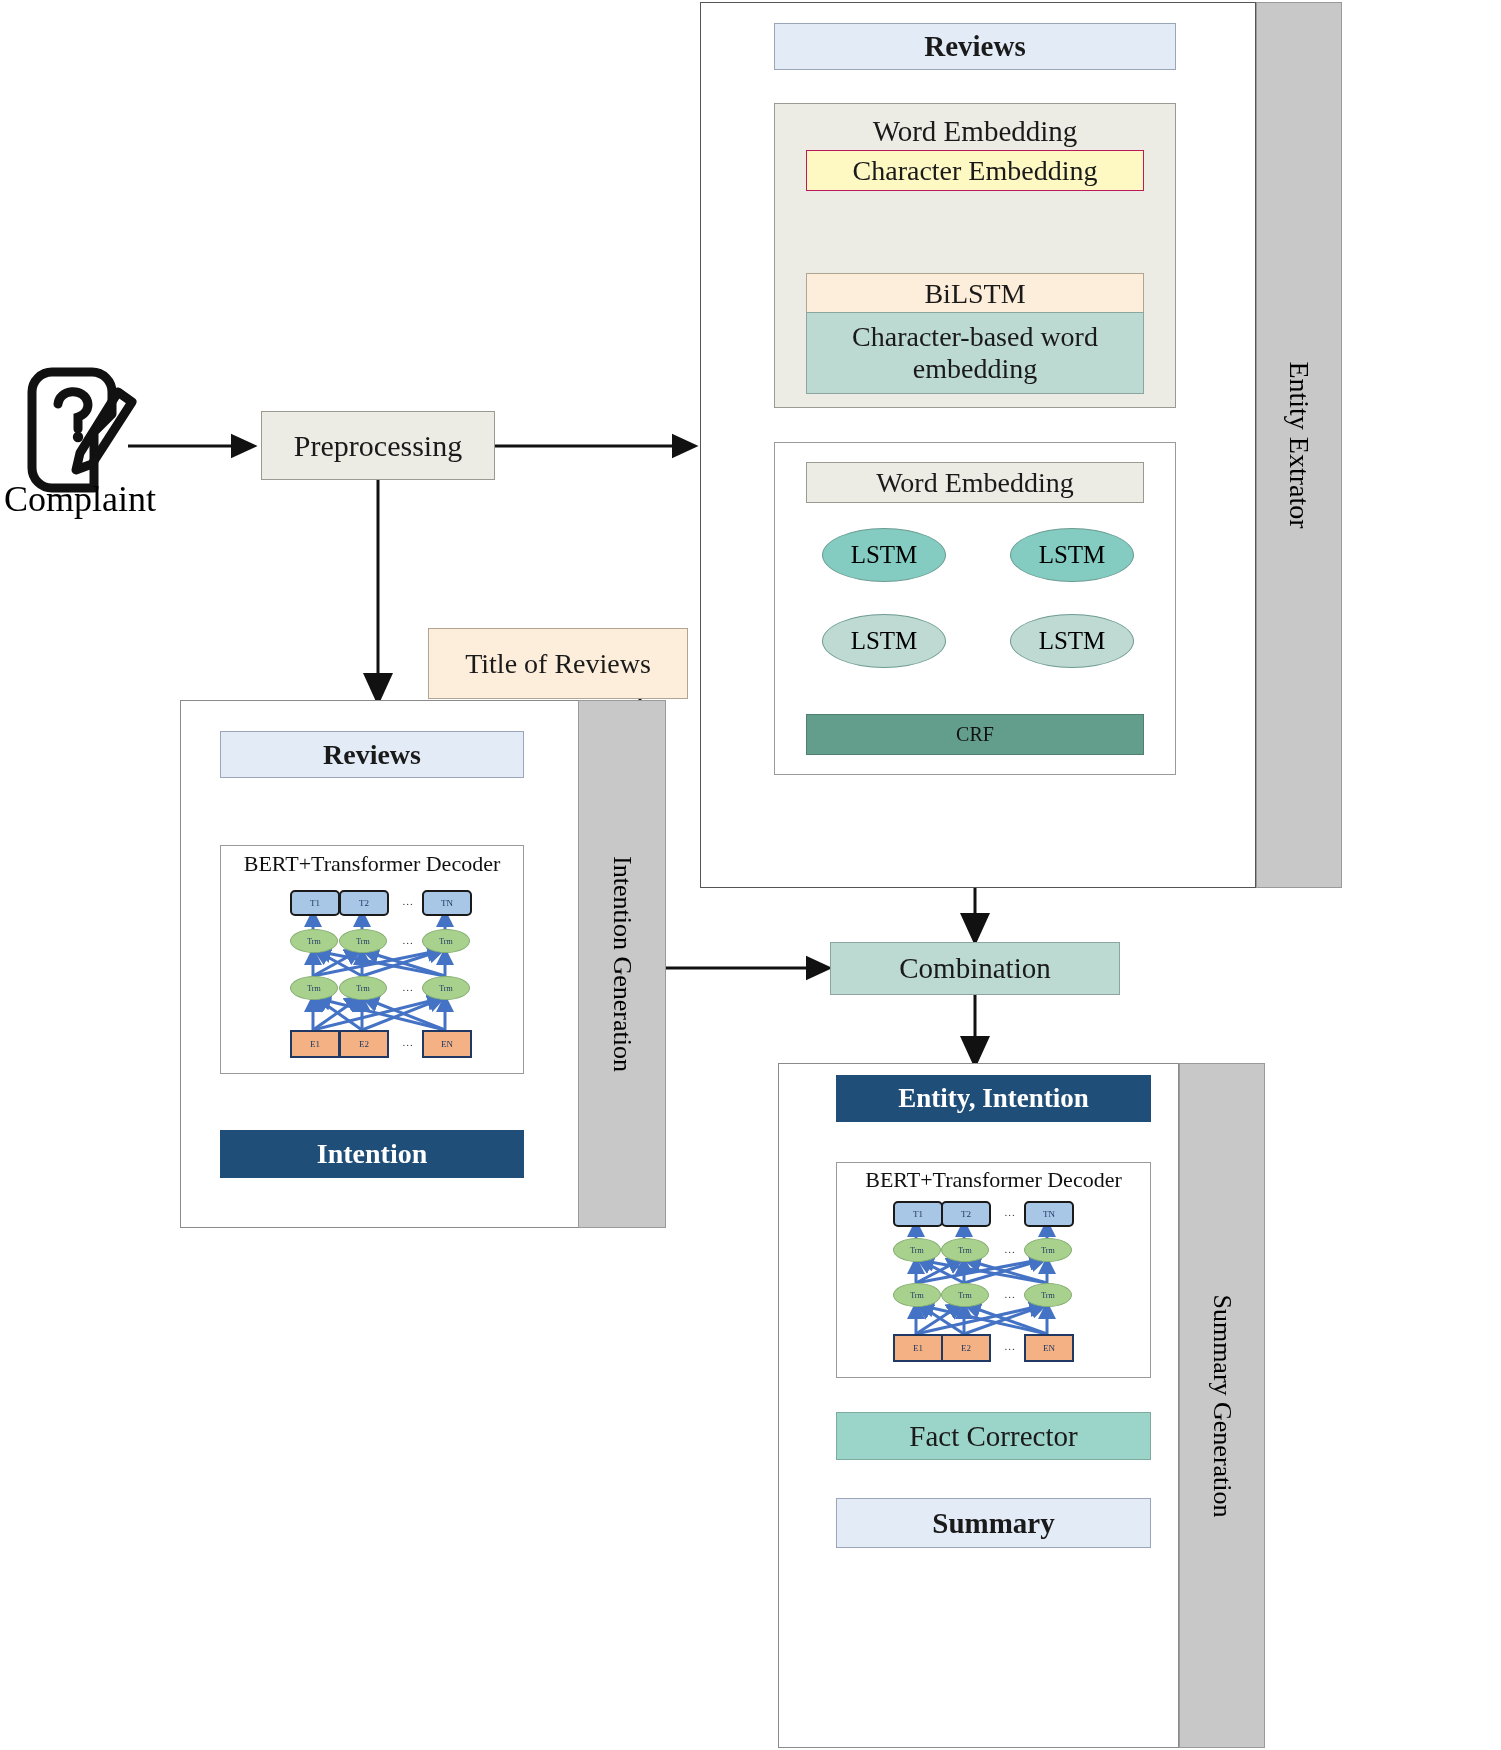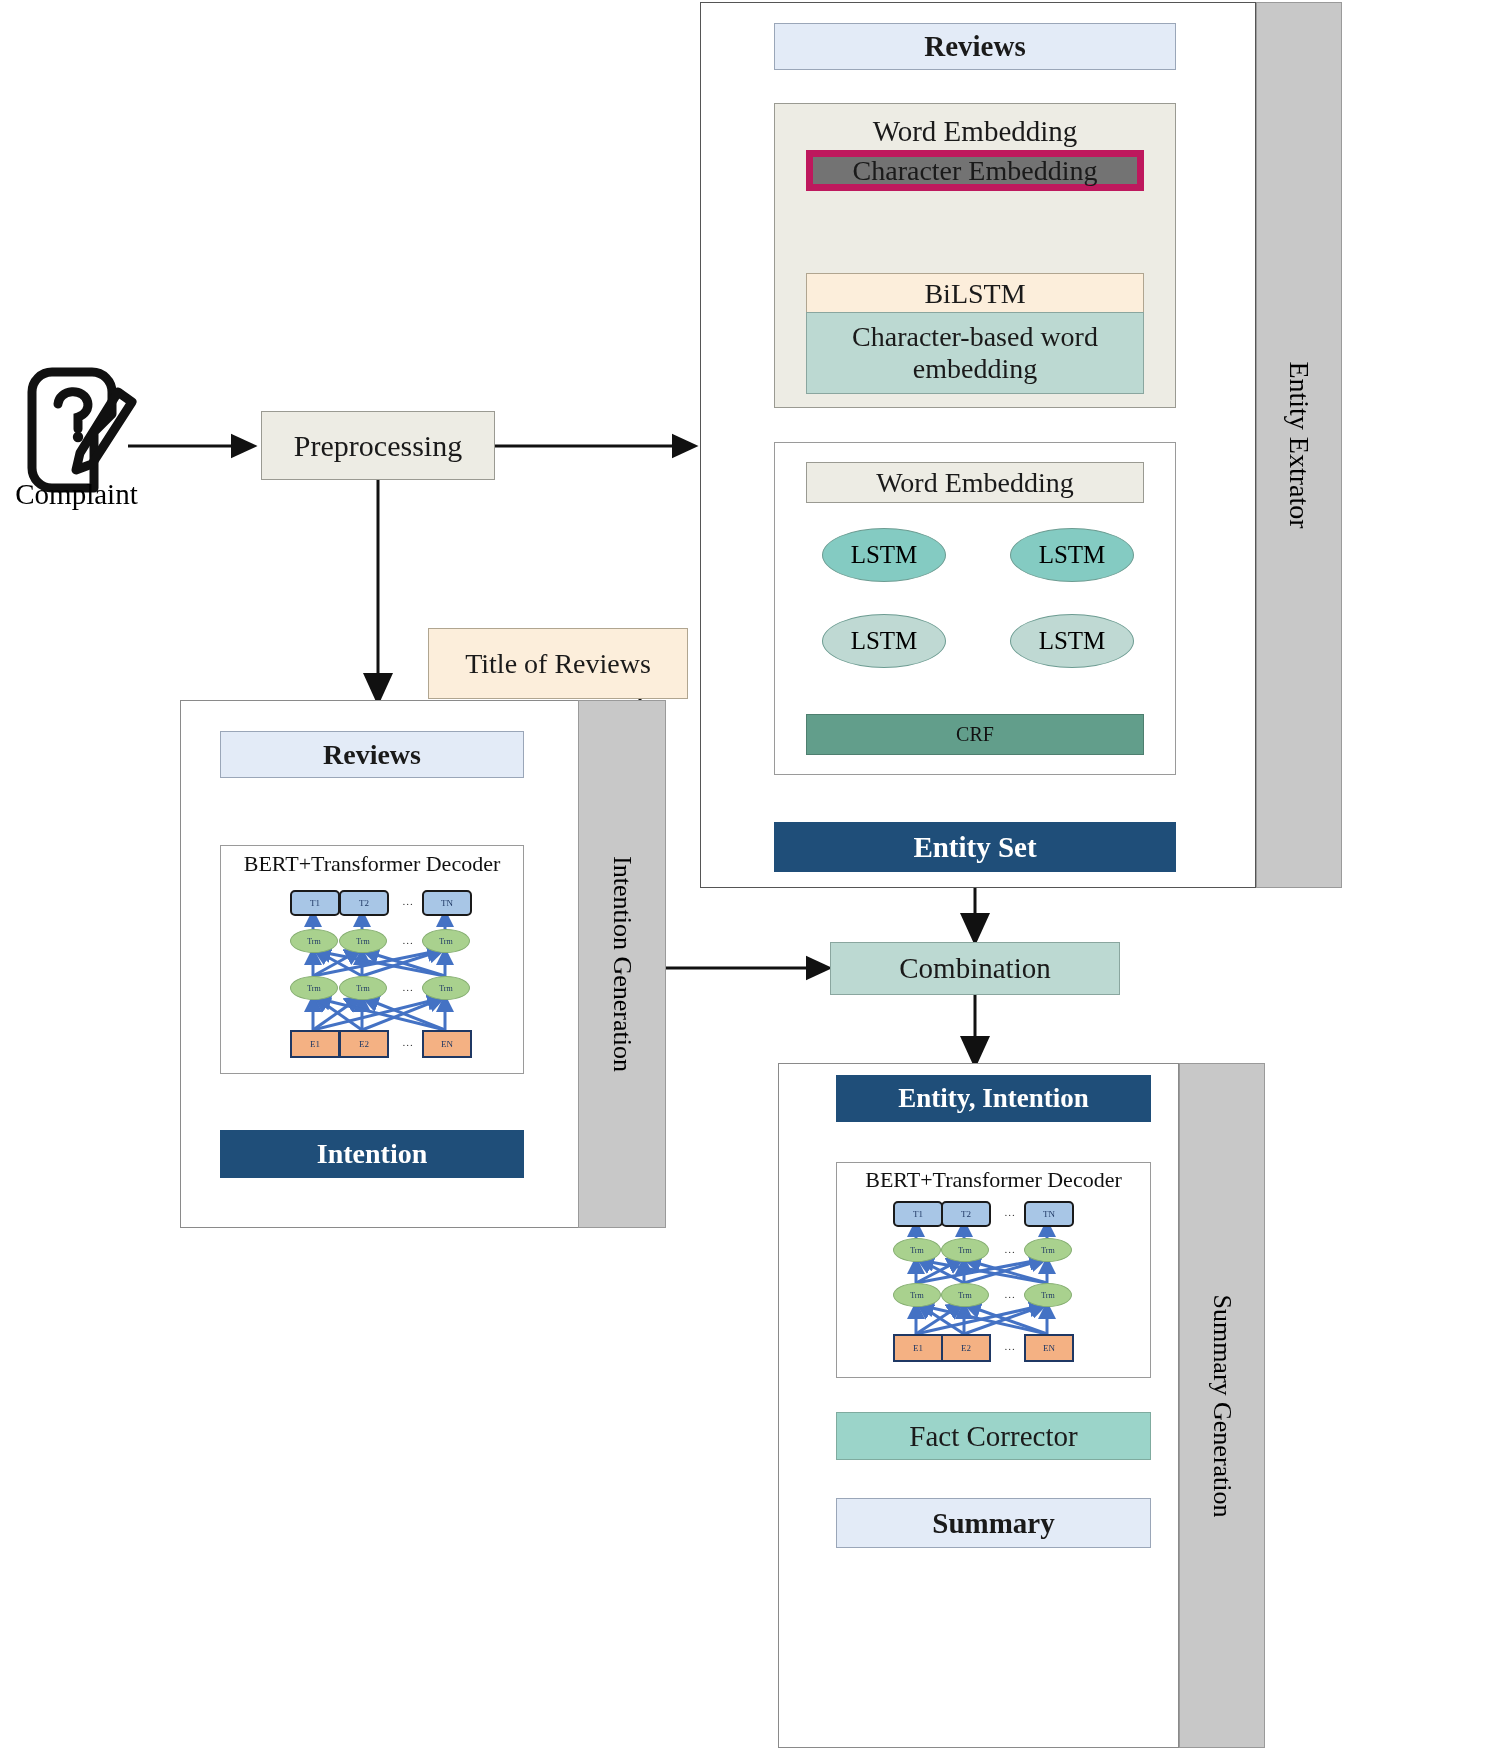--- a/index.html
+++ b/index.html
@@ -9,21 +9,21 @@
   
   .box{position:absolute;box-sizing:border-box;display:flex;align-items:center;
        justify-content:center;text-align:center;border:1px solid #888;
        font-family:"Liberation Serif", serif;color:#1a1a1a;}
   .plain{border:1px solid #9a9a9a;background:#fff;}
   .noborder{border:none;}
 
   
   .c-blue{background:#e3ebf7;border:1px solid #9aa6b8;}
   .c-beige{background:#edece4;border:1px solid #9a9a92;}
-  .c-pink{background:#737373;border:7px solid #be185d;}
+  .c-pink{background:#fef9c3;border:1px solid #be185d;}
   .c-cream{background:#fceedb;border:1px solid #b0a590;margin-top:36px;}
   .c-teal{background:#bcd9d2;border:1px solid #8aa69f;}
   .c-teal2{background:#9bd4c9;border:1px solid #7fab9f;}
   .c-green{background:#629e8b;border:1px solid #4e7f6f;color:#111;}
   .c-navy{background:#1f4e79;border:1px solid #1f4e79;color:#ffffff;}
 
   .bold{font-weight:bold;}
 
   
   .vlabel{position:absolute;background:#c8c8c8;border:1px solid #9a9a9a;box-sizing:border-box;}
@@ -130,21 +130,21 @@
 
   <svg class="svgroot">
     <g transform="translate(18,370)">
       <path d="M14,22 a20,20 0 0 1 20,-20 h40 a20,20 0 0 1 20,20 v22
                l-18,18 v56 h-42 a20,20 0 0 1 -20,-20 z" fill="none" stroke="#111" stroke-width="9" stroke-linejoin="round"></path>
       <path d="M40,34 a15,13 0 1 1 20,13 v12" fill="none" stroke="#111" stroke-width="9" stroke-linecap="round"></path>
       <circle cx="60" cy="67" r="5.2" fill="#111"></circle>
       <path d="M100,22 l14,10 -40,62 -16,6 4,-17 z" fill="none" stroke="#111" stroke-width="9" stroke-linejoin="round"></path>
     </g>
   </svg>
-  <div class="complaint-label" style="left:4px;top:478px;width:145px;text-align:center;font-size:29px;">Complaint</div>
+  <div class="complaint-label" style="left:4px;top:478px;width:145px;text-align:center;font-size:36px;">Complaint</div>
 
   <div class="box c-beige" style="left:261px;top:411px;width:234px;height:69px;font-size:30px;">Preprocessing</div>
 
   <div class="box c-cream" style="left:428px;top:592px;width:260px;height:71px;font-size:28px;">Title of Reviews</div>
 
   <div class="box plain noborder" style="left:700px;top:2px;width:556px;height:886px;border:1.5px solid #555;background:#fff;"></div>
   <div class="vlabel" style="left:1256px;top:2px;width:86px;height:886px;">
     <span style="font-size:28px;">Entity Extrator</span>
   </div>
 
@@ -159,21 +159,20 @@
   <div class="box plain noborder" style="left:774px;top:442px;width:402px;height:333px;border:1px solid #9a9a9a;background:#fff;"></div>
   <div class="box c-beige" style="left:806px;top:462px;width:338px;height:41px;font-size:28px;">Word Embedding</div>
 
   <div class="ell ell-dark" style="left:822px;top:528px;width:124px;height:54px;font-size:25px;">LSTM</div>
   <div class="ell ell-dark" style="left:1010px;top:528px;width:124px;height:54px;font-size:25px;">LSTM</div>
   <div class="ell ell-light" style="left:822px;top:614px;width:124px;height:54px;font-size:25px;">LSTM</div>
   <div class="ell ell-light" style="left:1010px;top:614px;width:124px;height:54px;font-size:25px;">LSTM</div>
 
   <div class="box c-green" style="left:806px;top:714px;width:338px;height:41px;font-size:20px;">CRF</div>
 
-  <div class="box c-navy bold" style="left:774px;top:822px;width:402px;height:50px;font-size:29px;">Entity Set</div>
 
   <div class="box plain noborder" style="left:180px;top:700px;width:486px;height:528px;border:1px solid #8a8a8a;background:#fff;"></div>
   <div class="vlabel" style="left:578px;top:700px;width:88px;height:528px;">
     <span style="font-size:26px;">Intention Generation</span>
   </div>
 
   <div class="box c-blue bold" style="left:220px;top:731px;width:304px;height:47px;font-size:28px;">Reviews</div>
 
   <div class="box plain noborder" style="left:220px;top:845px;width:304px;height:229px;border:1px solid #9a9a9a;background:#fff;"></div>
   <div class="mini" style="left:220px;top:845px;width:304px;height:229px;">

